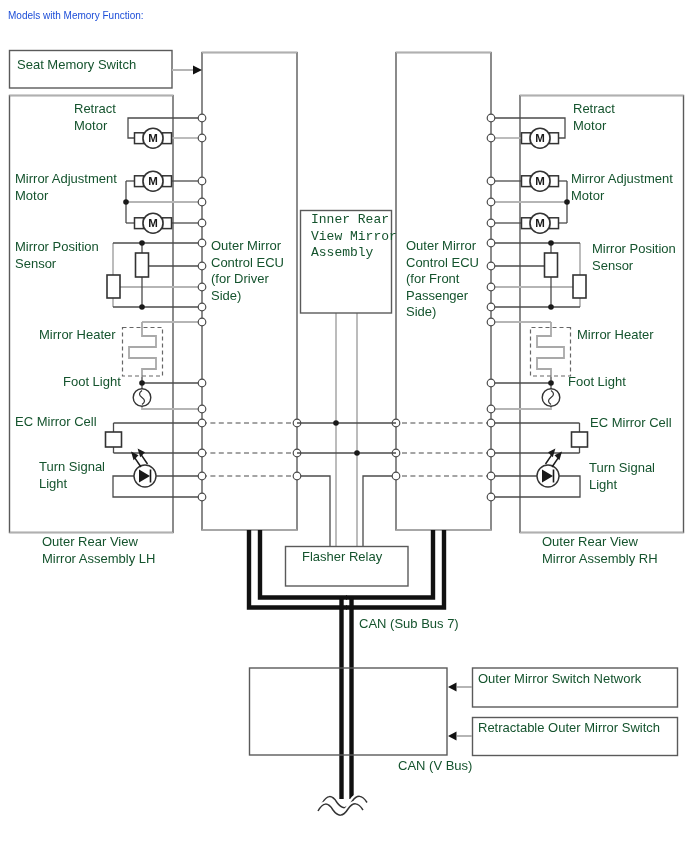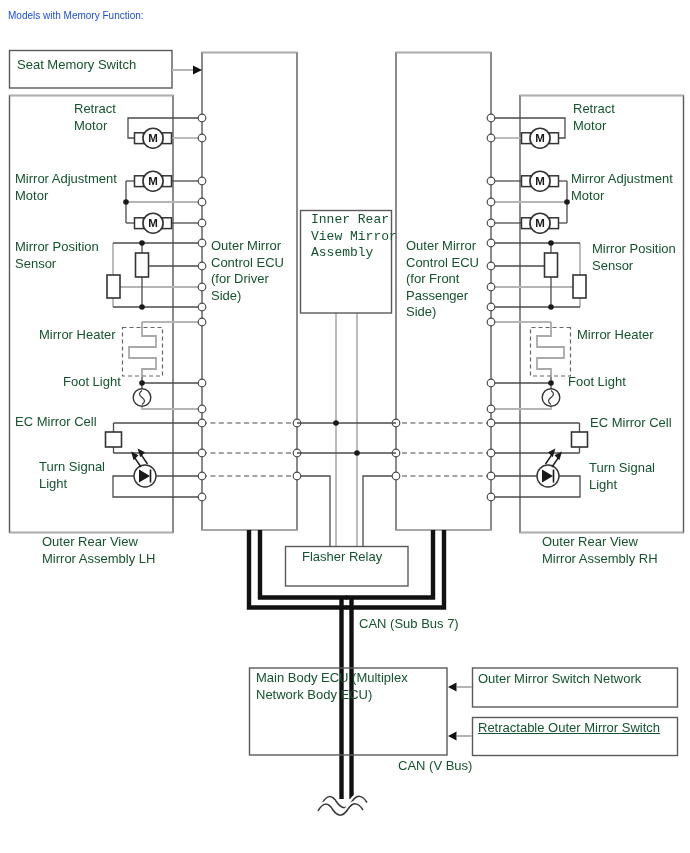--- a/index.html
+++ b/index.html
@@ -248,19 +248,17 @@
 Sensor</div>
 <div class="lbl" style="left:577px;top:327px;">Mirror Heater</div>
 <div class="lbl" style="left:568px;top:374px;">Foot Light</div>
 <div class="lbl" style="left:590px;top:415px;">EC Mirror Cell</div>
 <div class="lbl" style="left:589px;top:460px;">Turn Signal
 Light</div>
 <div class="lbl" style="left:542px;top:534px;">Outer Rear View
 Mirror Assembly RH</div>
 <div class="lbl" style="left:302px;top:549px;">Flasher Relay</div>
 <div class="lbl" style="left:359px;top:616px;">CAN (Sub Bus 7)</div>
-<div class="lbl" style="left:256px;top:670px;">Main Body ECU (Multiplex
-Network Body ECU)</div>
 <div class="lbl" style="left:366px;top:758px;margin-left:32px;">CAN (V Bus)</div>
 <div class="lbl" style="left:478px;top:671px;">Outer Mirror Switch Network</div>
-<div class="lbl" style="left:478px;top:720px;text-decoration:underline;">Retractable Outer Mirror Switch</div>
+<div class="lbl" style="left:478px;top:720px;">Retractable Outer Mirror Switch</div>
 
 </div>
 
 </body></html>

